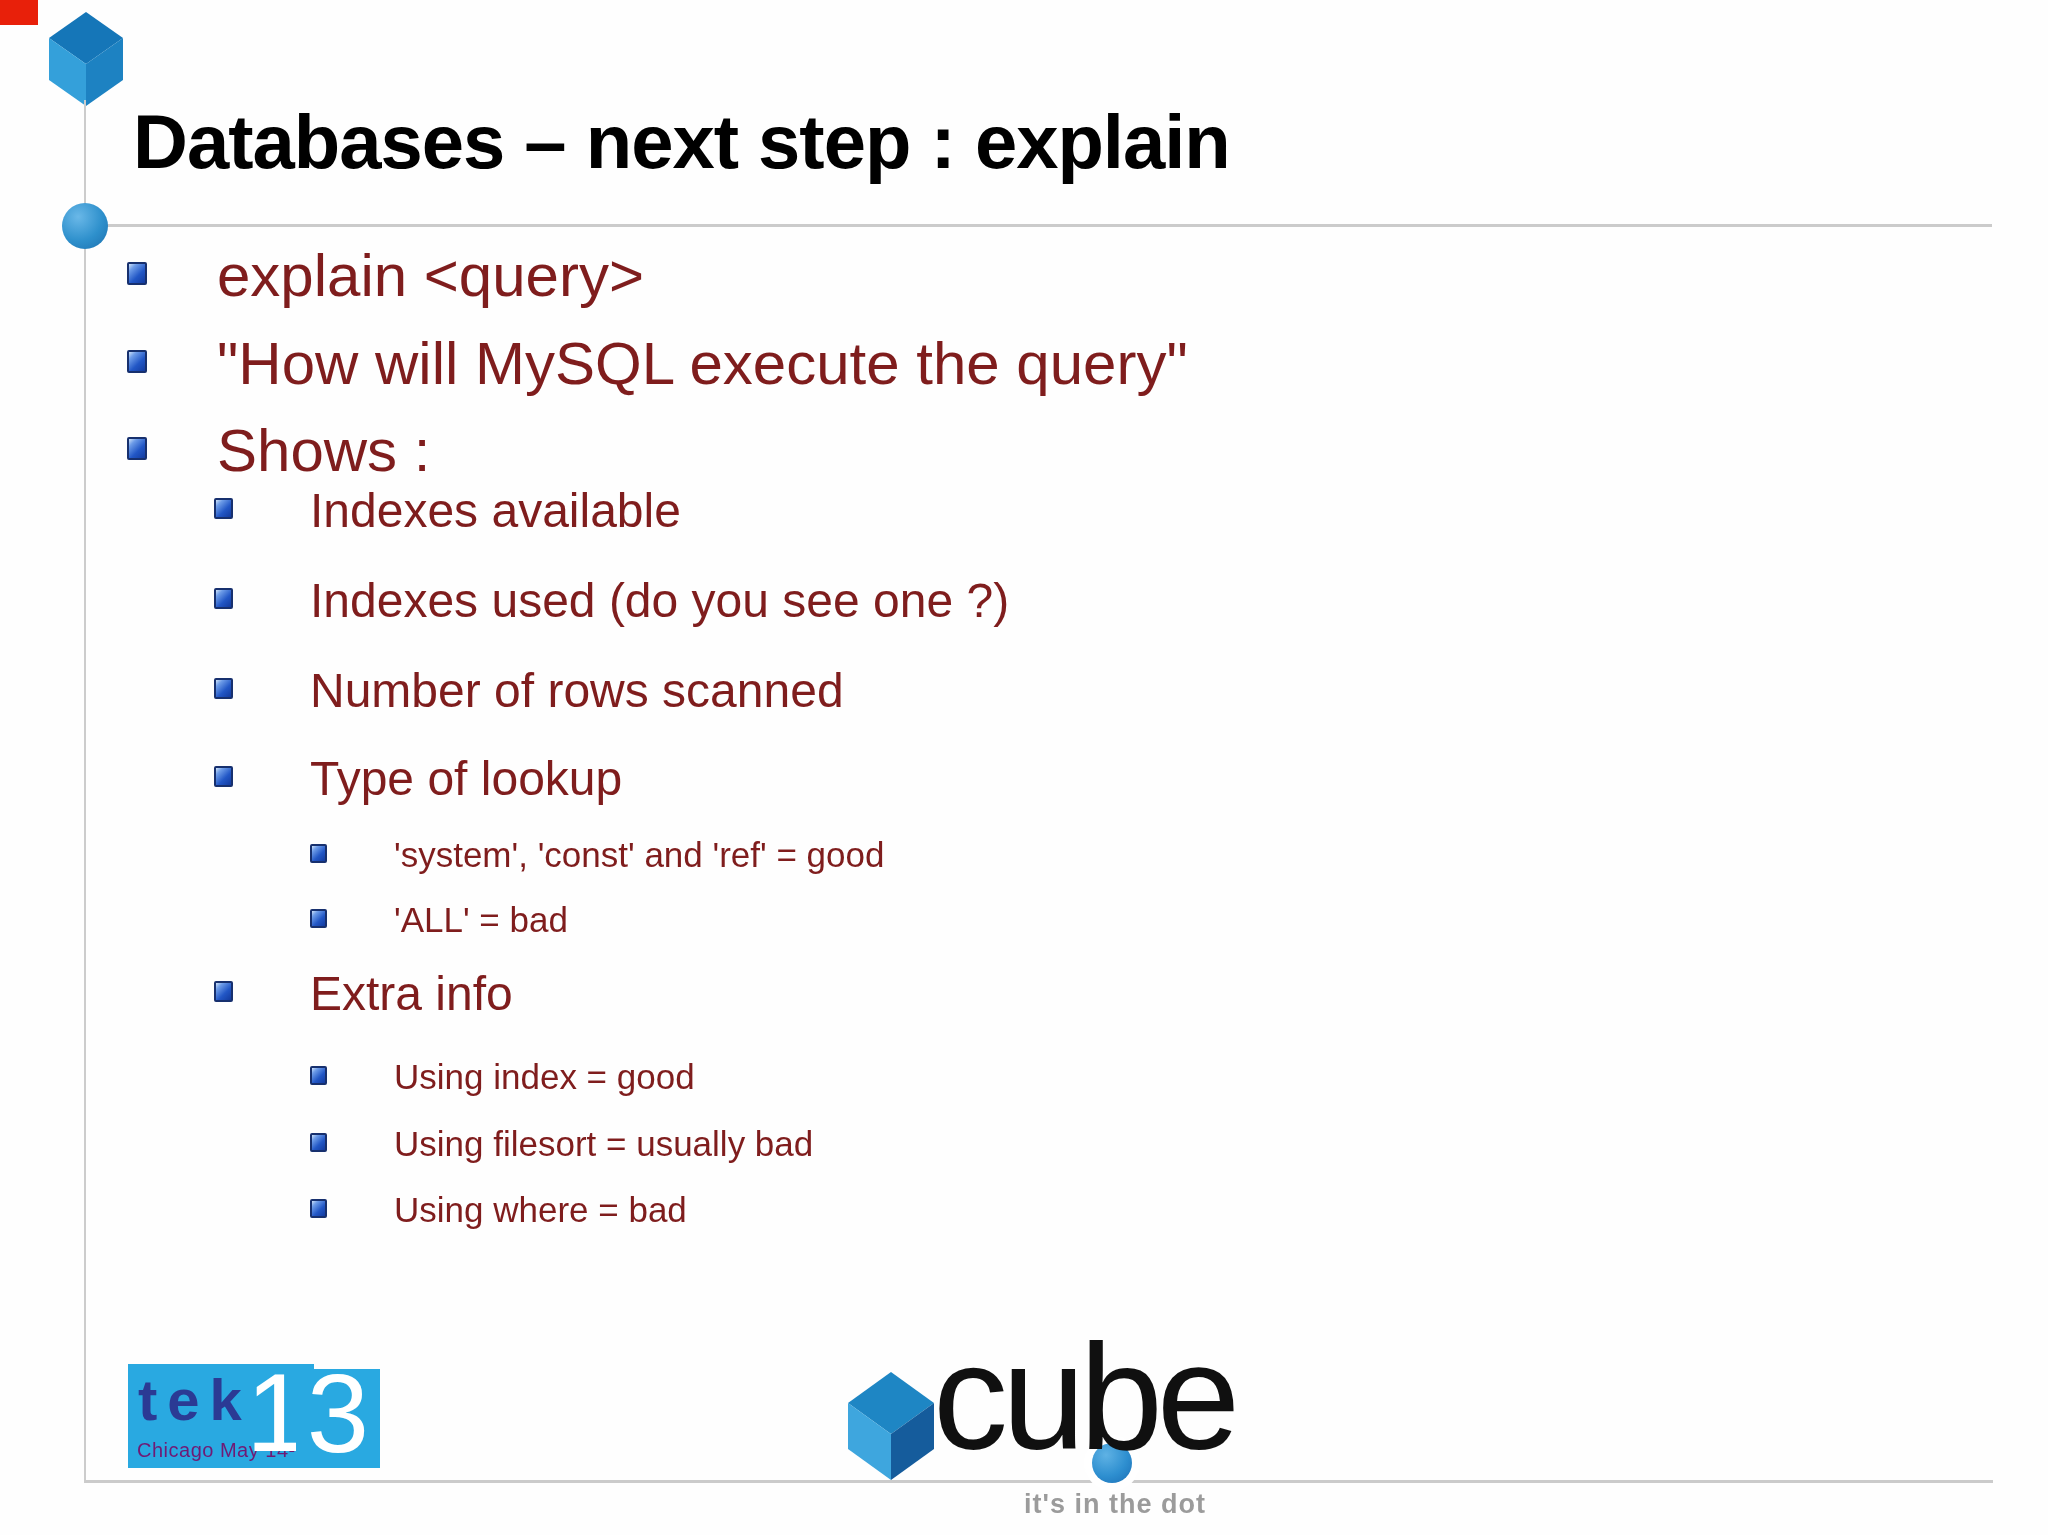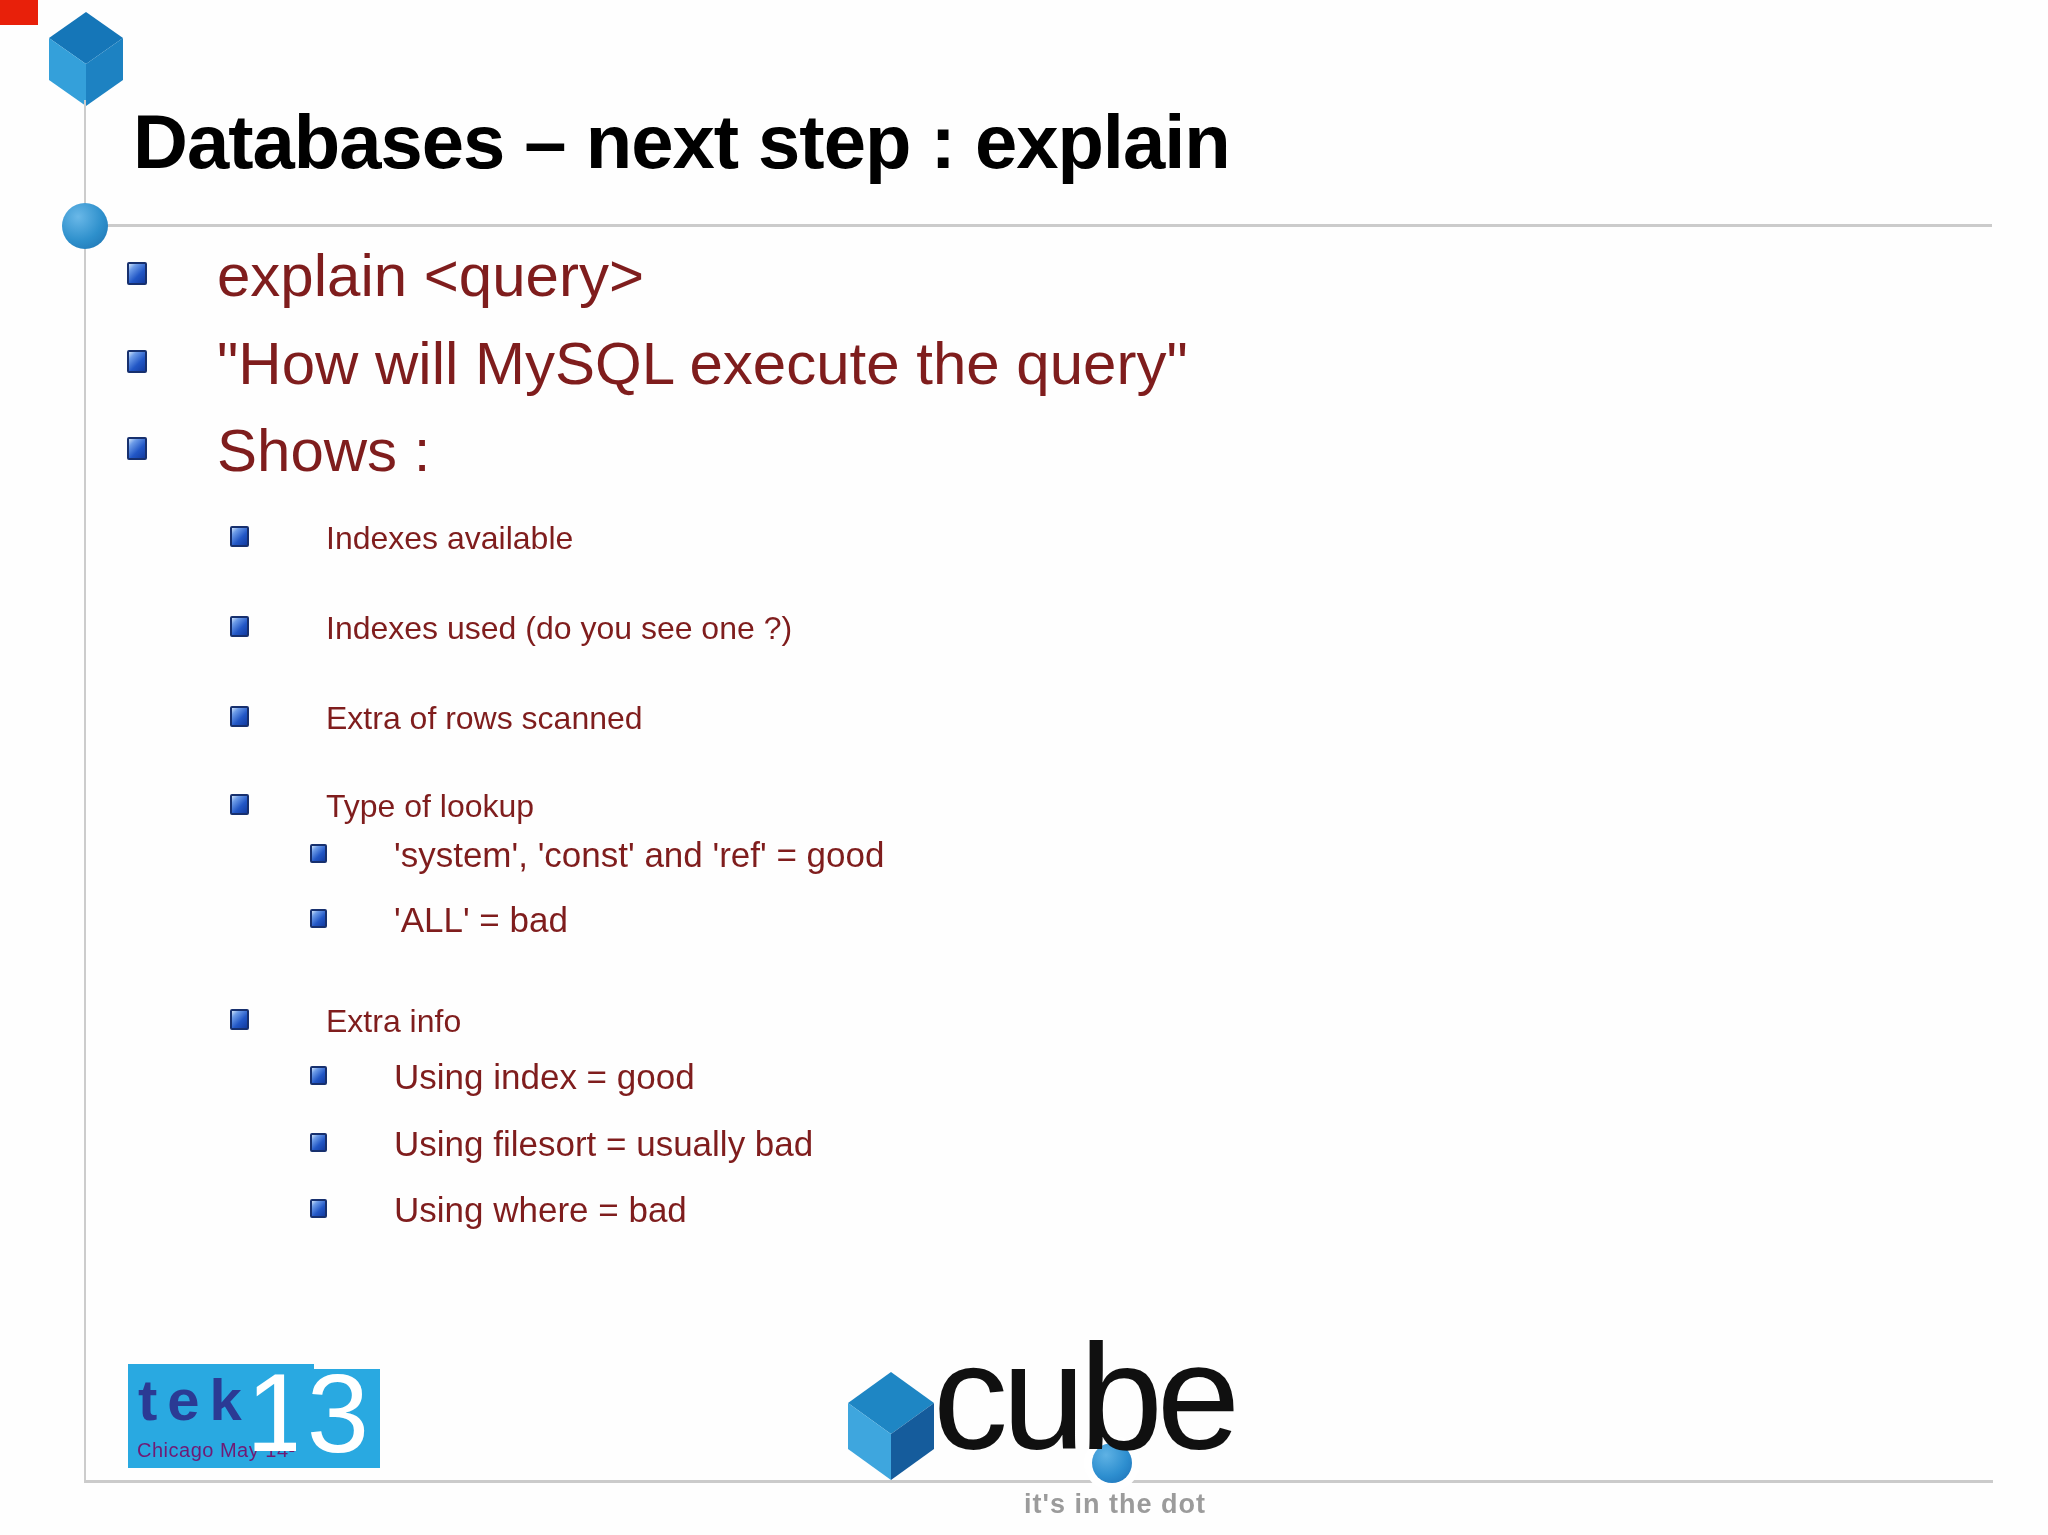--- a/index.html
+++ b/index.html
@@ -18,21 +18,21 @@
 
   .title{position:absolute;left:133px;top:98px;font-size:76px;font-weight:bold;color:#000;
          letter-spacing:-1px;white-space:nowrap;}
 
   
   .row{position:absolute;display:flex;align-items:center;color:#7f1d1d;white-space:nowrap;gap:27px;}
   .bullet{flex:none;box-sizing:border-box;border:2px solid #17306e;border-radius:2px;margin-top:-3px;
     background:linear-gradient(135deg,#cfe2f8 0%,#6d9ce8 22%,#2257c6 60%,#123a9e 100%);}
   .l1{left:127px;height:66px;font-size:60px;}
   .l1 .bullet{width:20px;height:23px;margin-right:43px;}
-  .l2{left:230px;height:54px;font-size:32px;margin-top:28px;}
+  .l2{left:214px;height:54px;font-size:48px;}
   .l2 .bullet{width:19px;height:21px;margin-right:50px;}
   .l3{left:310px;height:40px;font-size:35px;}
   .l3 .bullet{width:17px;height:19px;margin-right:40px;}
 
   
   .tek-logo{position:absolute;left:100px;top:1364px;width:280px;height:104px;}
   .tek-main{position:absolute;left:0;top:0;width:186px;height:104px;background:#29a9e1;margin-left:28px;}
   .tek-word{position:absolute;left:10px;top:2px;font-size:58px;font-weight:bold;color:#2b3a94;
             letter-spacing:10px;}
   .tek-sub{position:absolute;left:9px;bottom:6px;font-size:20px;color:#701a75;letter-spacing:0.5px;
@@ -90,21 +90,21 @@
   <div class="row l2" style="top:483px">
     <span class="bullet"></span>
     <span>Indexes available</span>
   </div>
   <div class="row l2" style="top:573px">
     <span class="bullet"></span>
     <span>Indexes used (do you see one ?)</span>
   </div>
   <div class="row l2" style="top:663px">
     <span class="bullet"></span>
-    <span>Extra of rows scanned</span>
+    <span>Number of rows scanned</span>
   </div>
   <div class="row l3" style="top:835px">
     <span class="bullet"></span>
     <span>'system', 'const' and 'ref' = good</span>
   </div>
 
   <div class="row l2" style="top:751px">
     <span class="bullet"></span>
     <span>Type of lookup</span>
   </div>

